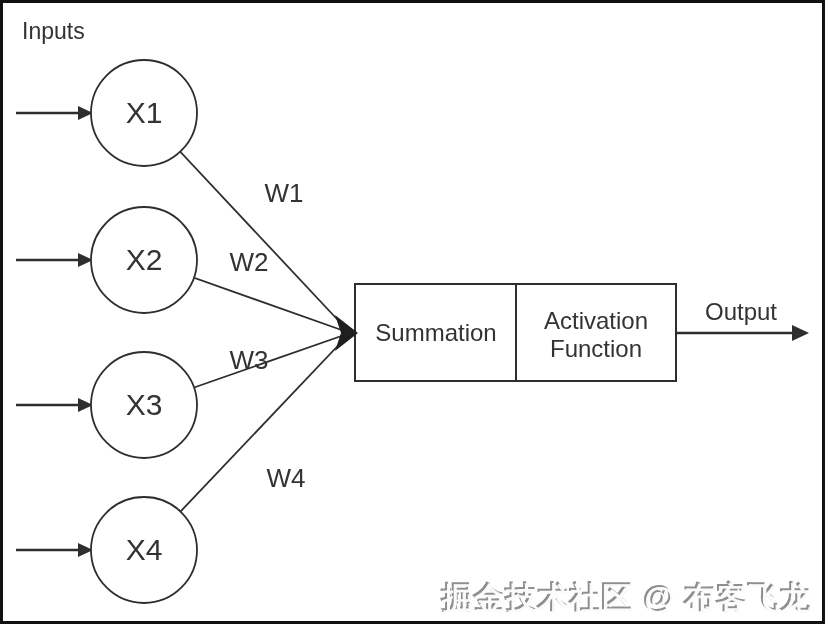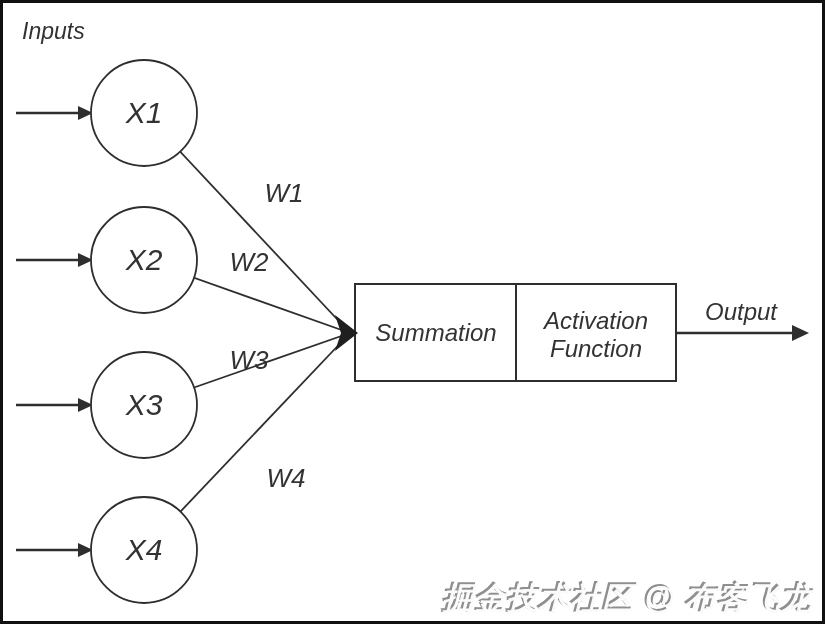--- a/index.html
+++ b/index.html
@@ -7,21 +7,20 @@
     padding: 0;
     background: #ffffff;
     font-family: "Liberation Sans", sans-serif;
   }
   .canvas {
     position: relative;
     width: 825px;
     height: 624px;
     background: #ffffff;
     overflow: hidden;
-    font-style: italic;
   }
   svg text {
     fill: #333333;
     font-family: "Liberation Sans", sans-serif;
   }
   .lbl-inputs   { font-size: 23px; }
   .lbl-node     { font-size: 30px; }
   .lbl-weight   { font-size: 26px; }
   .lbl-box      { font-size: 24px; }
   .lbl-output   { font-size: 24px; }

